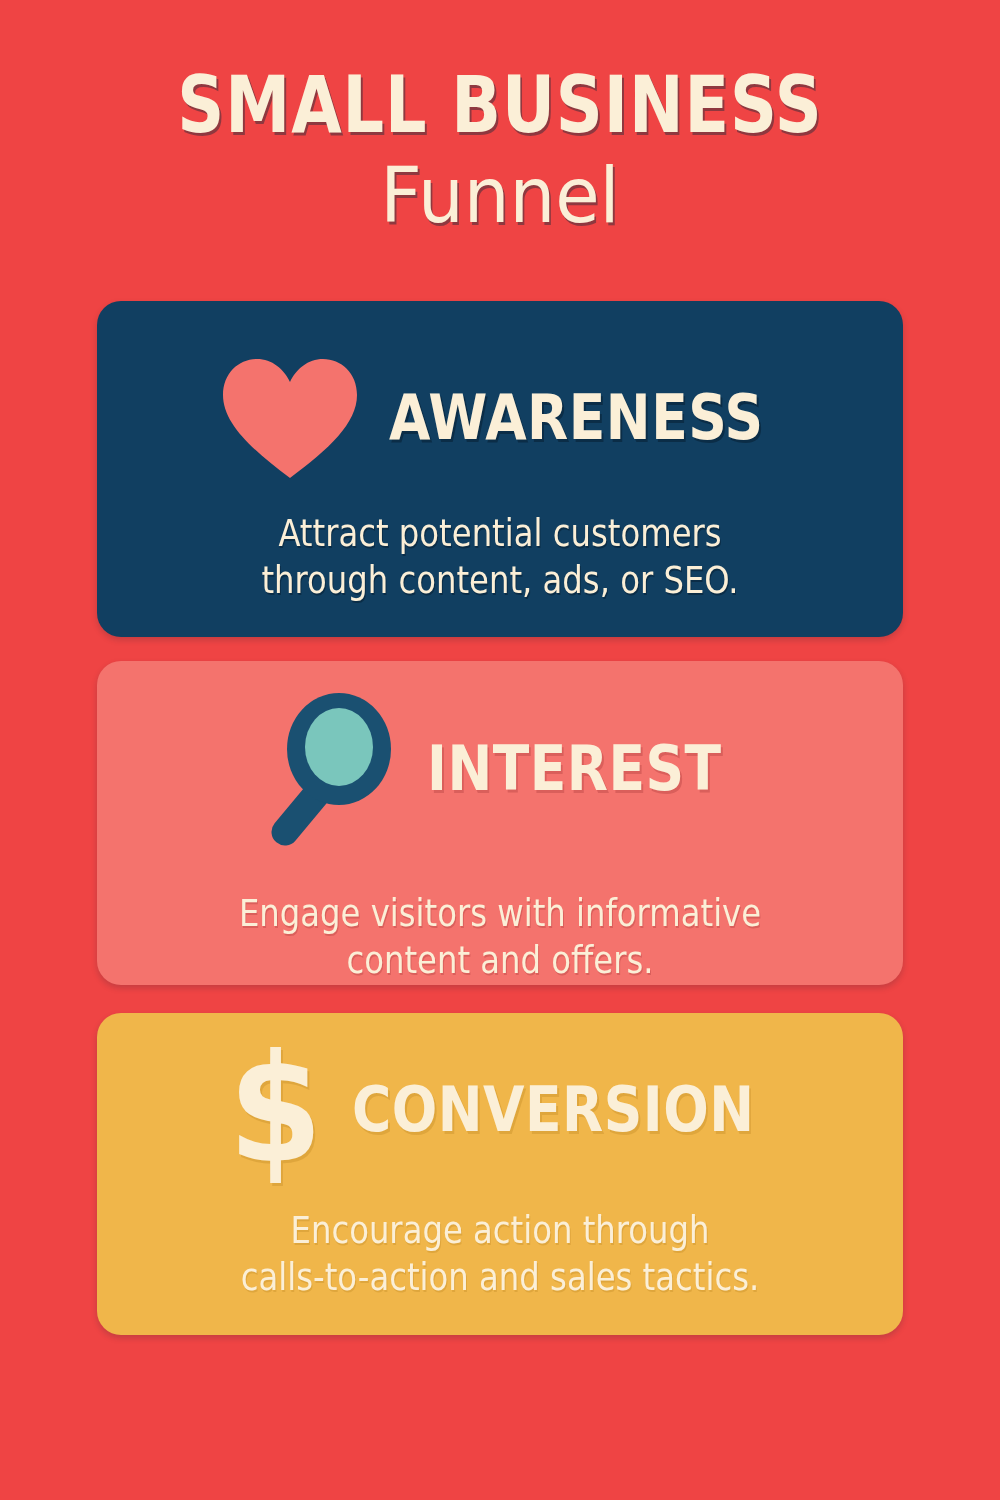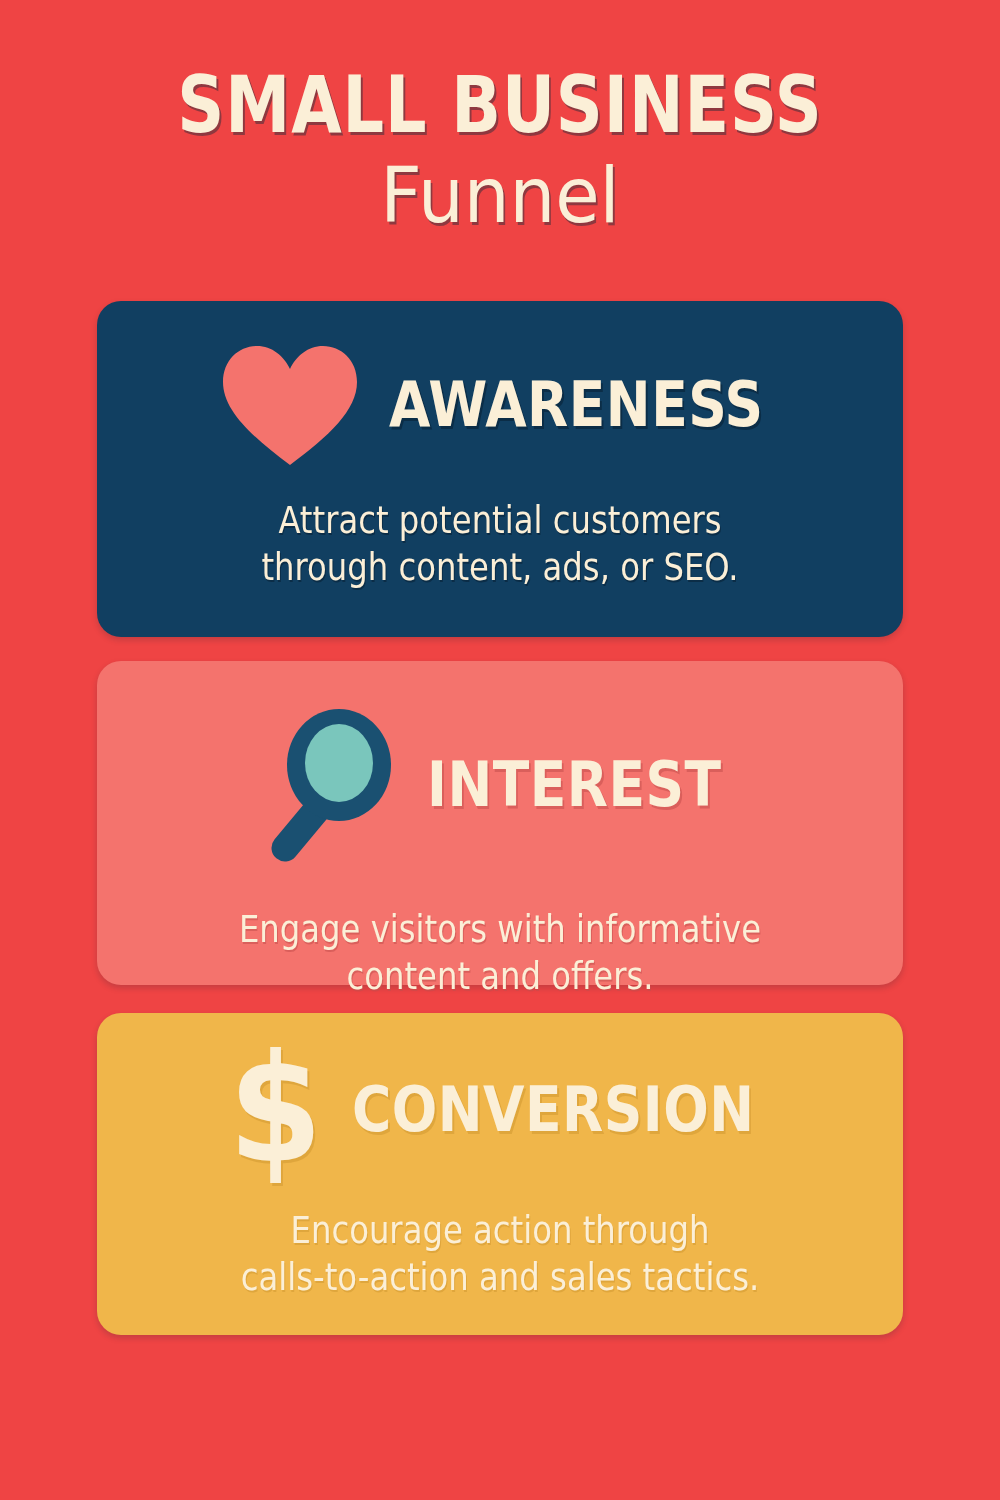--- a/index.html
+++ b/index.html
@@ -64,23 +64,23 @@
   }
   #card-awareness { top: 301px;  height: 336px; background: #113F61; }
   #card-interest  { top: 661px;  height: 324px; background: #F4736D; }
   #card-conversion{ top: 1013px; height: 322px; background: #F0B64A; }
 
   .card-row {
     display: flex;
     align-items: center;
     justify-content: center;
     gap: 30px;
-    padding-top: 43px;
+    padding-top: 56px;
   }
-  #card-interest .card-row { padding-top: 44px; }
+  #card-interest .card-row { padding-top: 28px; }
   #card-conversion .card-row { padding-top: 38px; }
 
   .icon-slot {
     flex: 0 0 auto;
     display: flex;
     align-items: center;
     justify-content: center;
   }
 
   .card-title {

